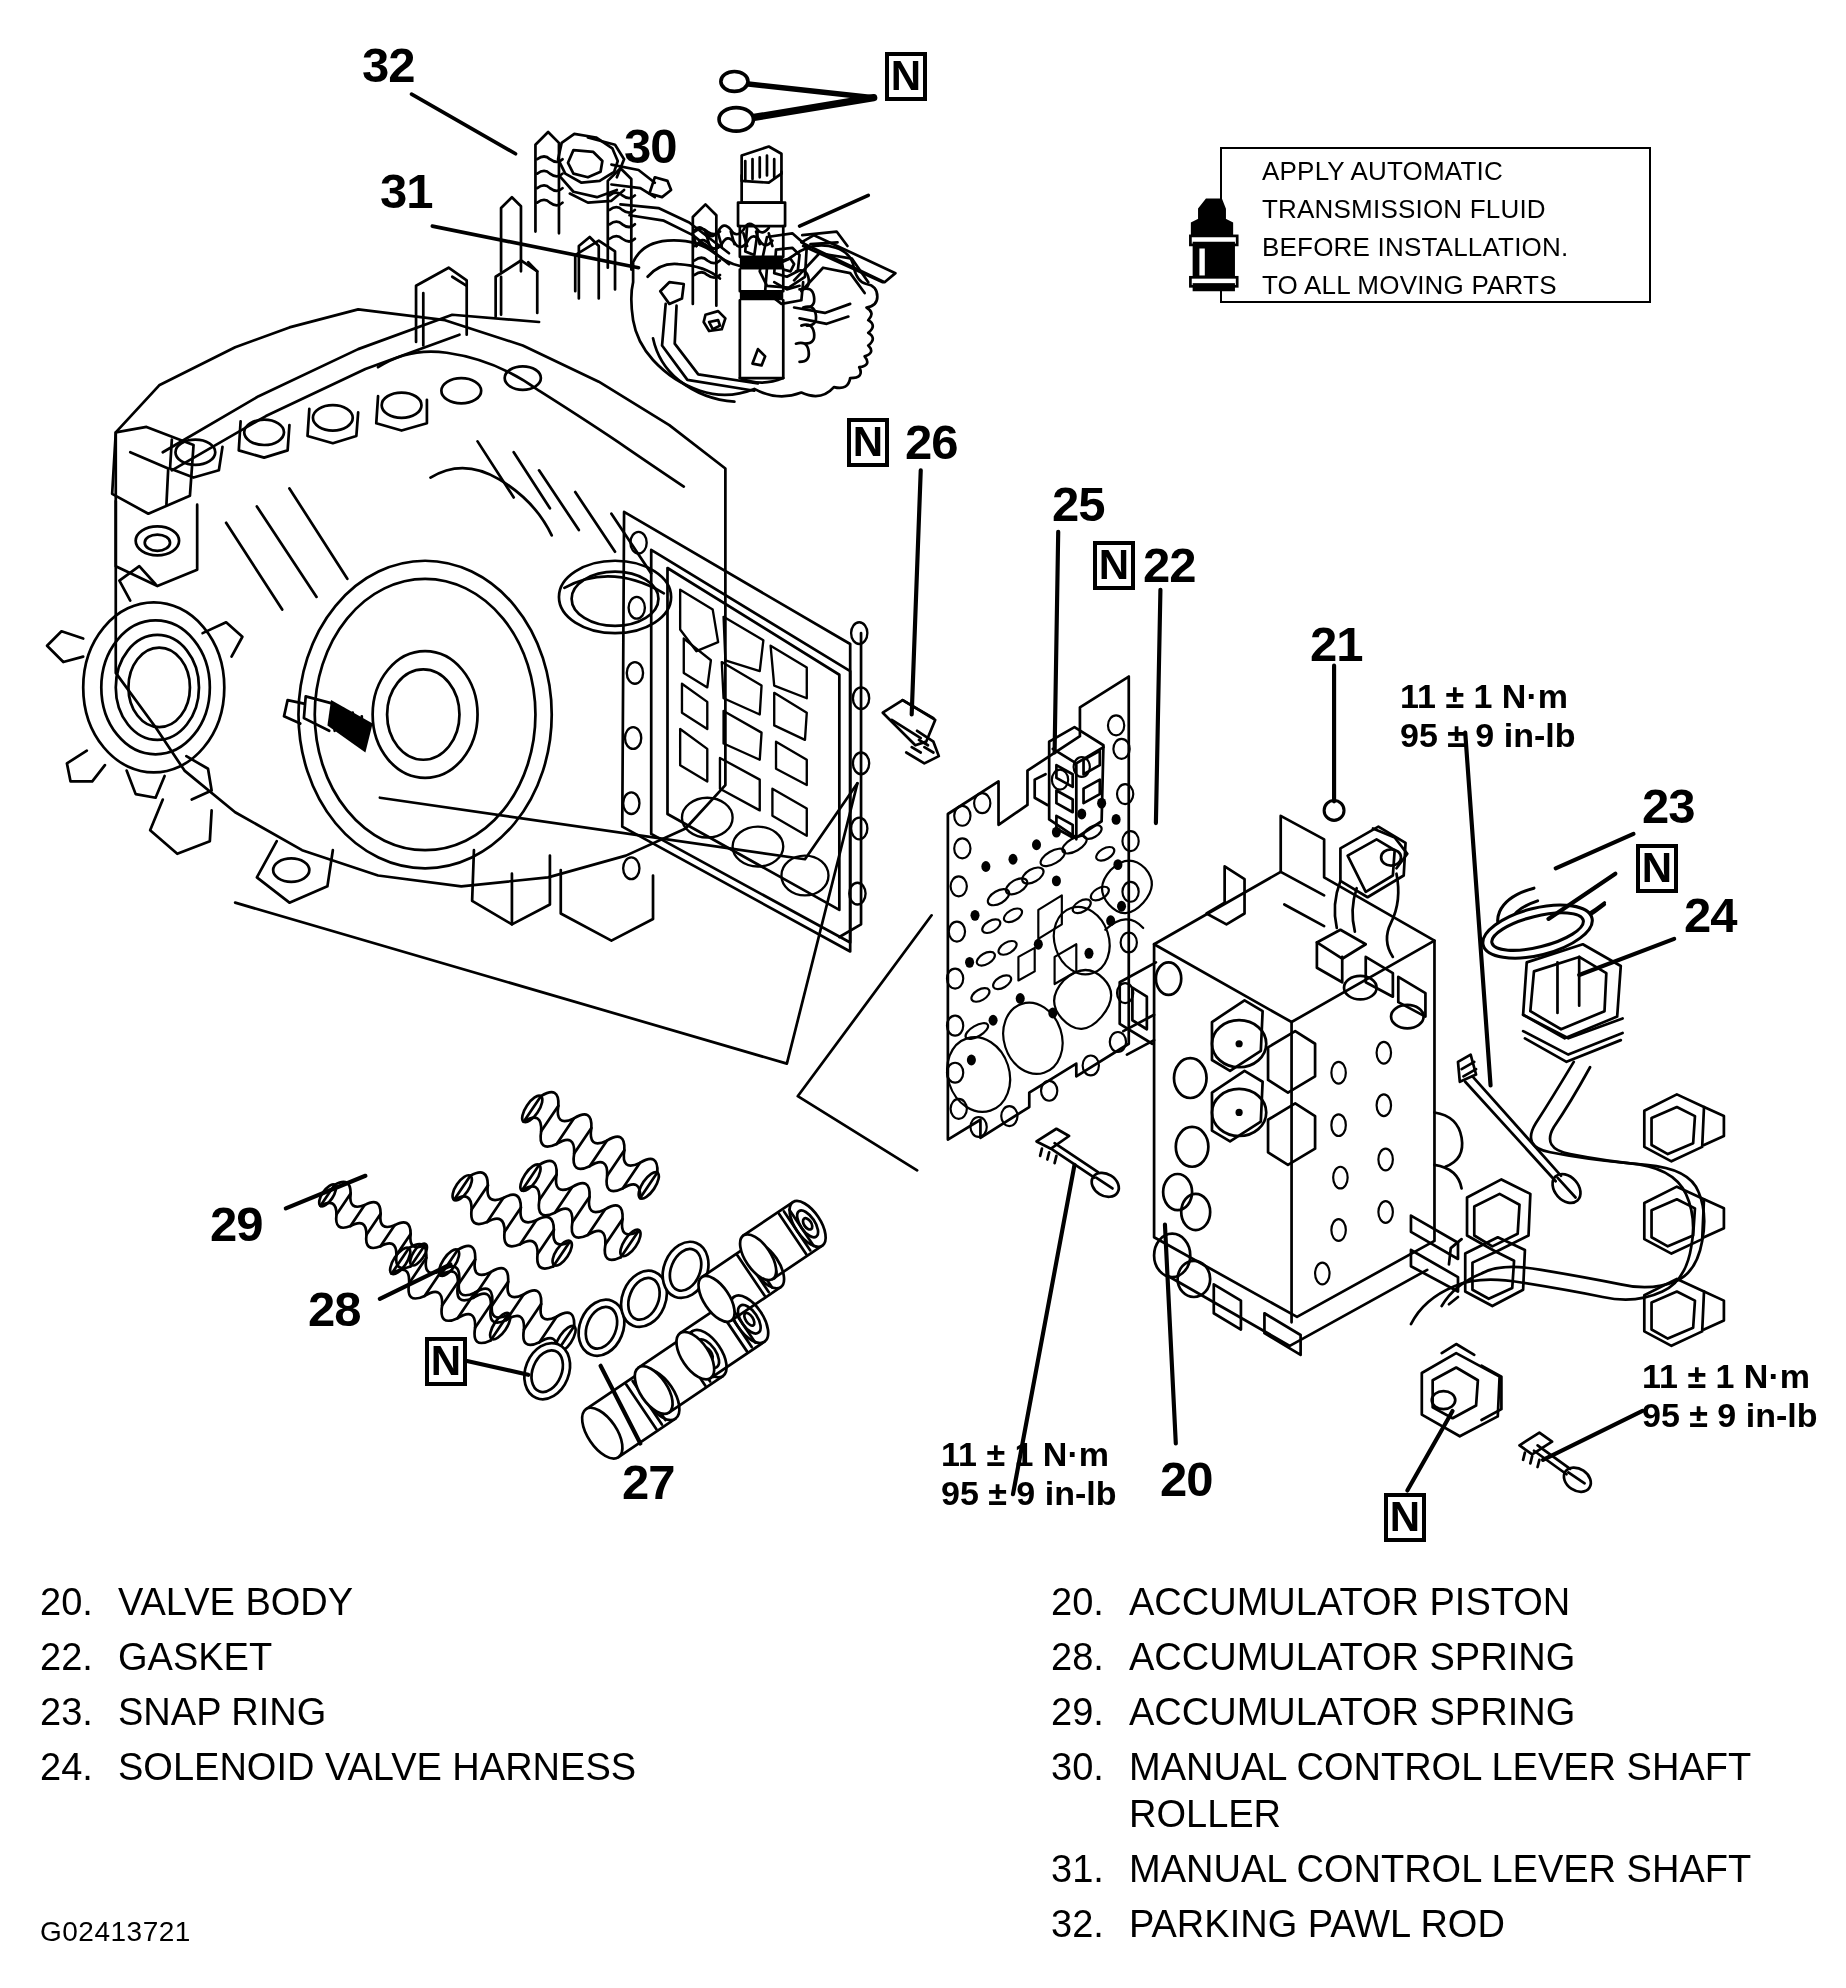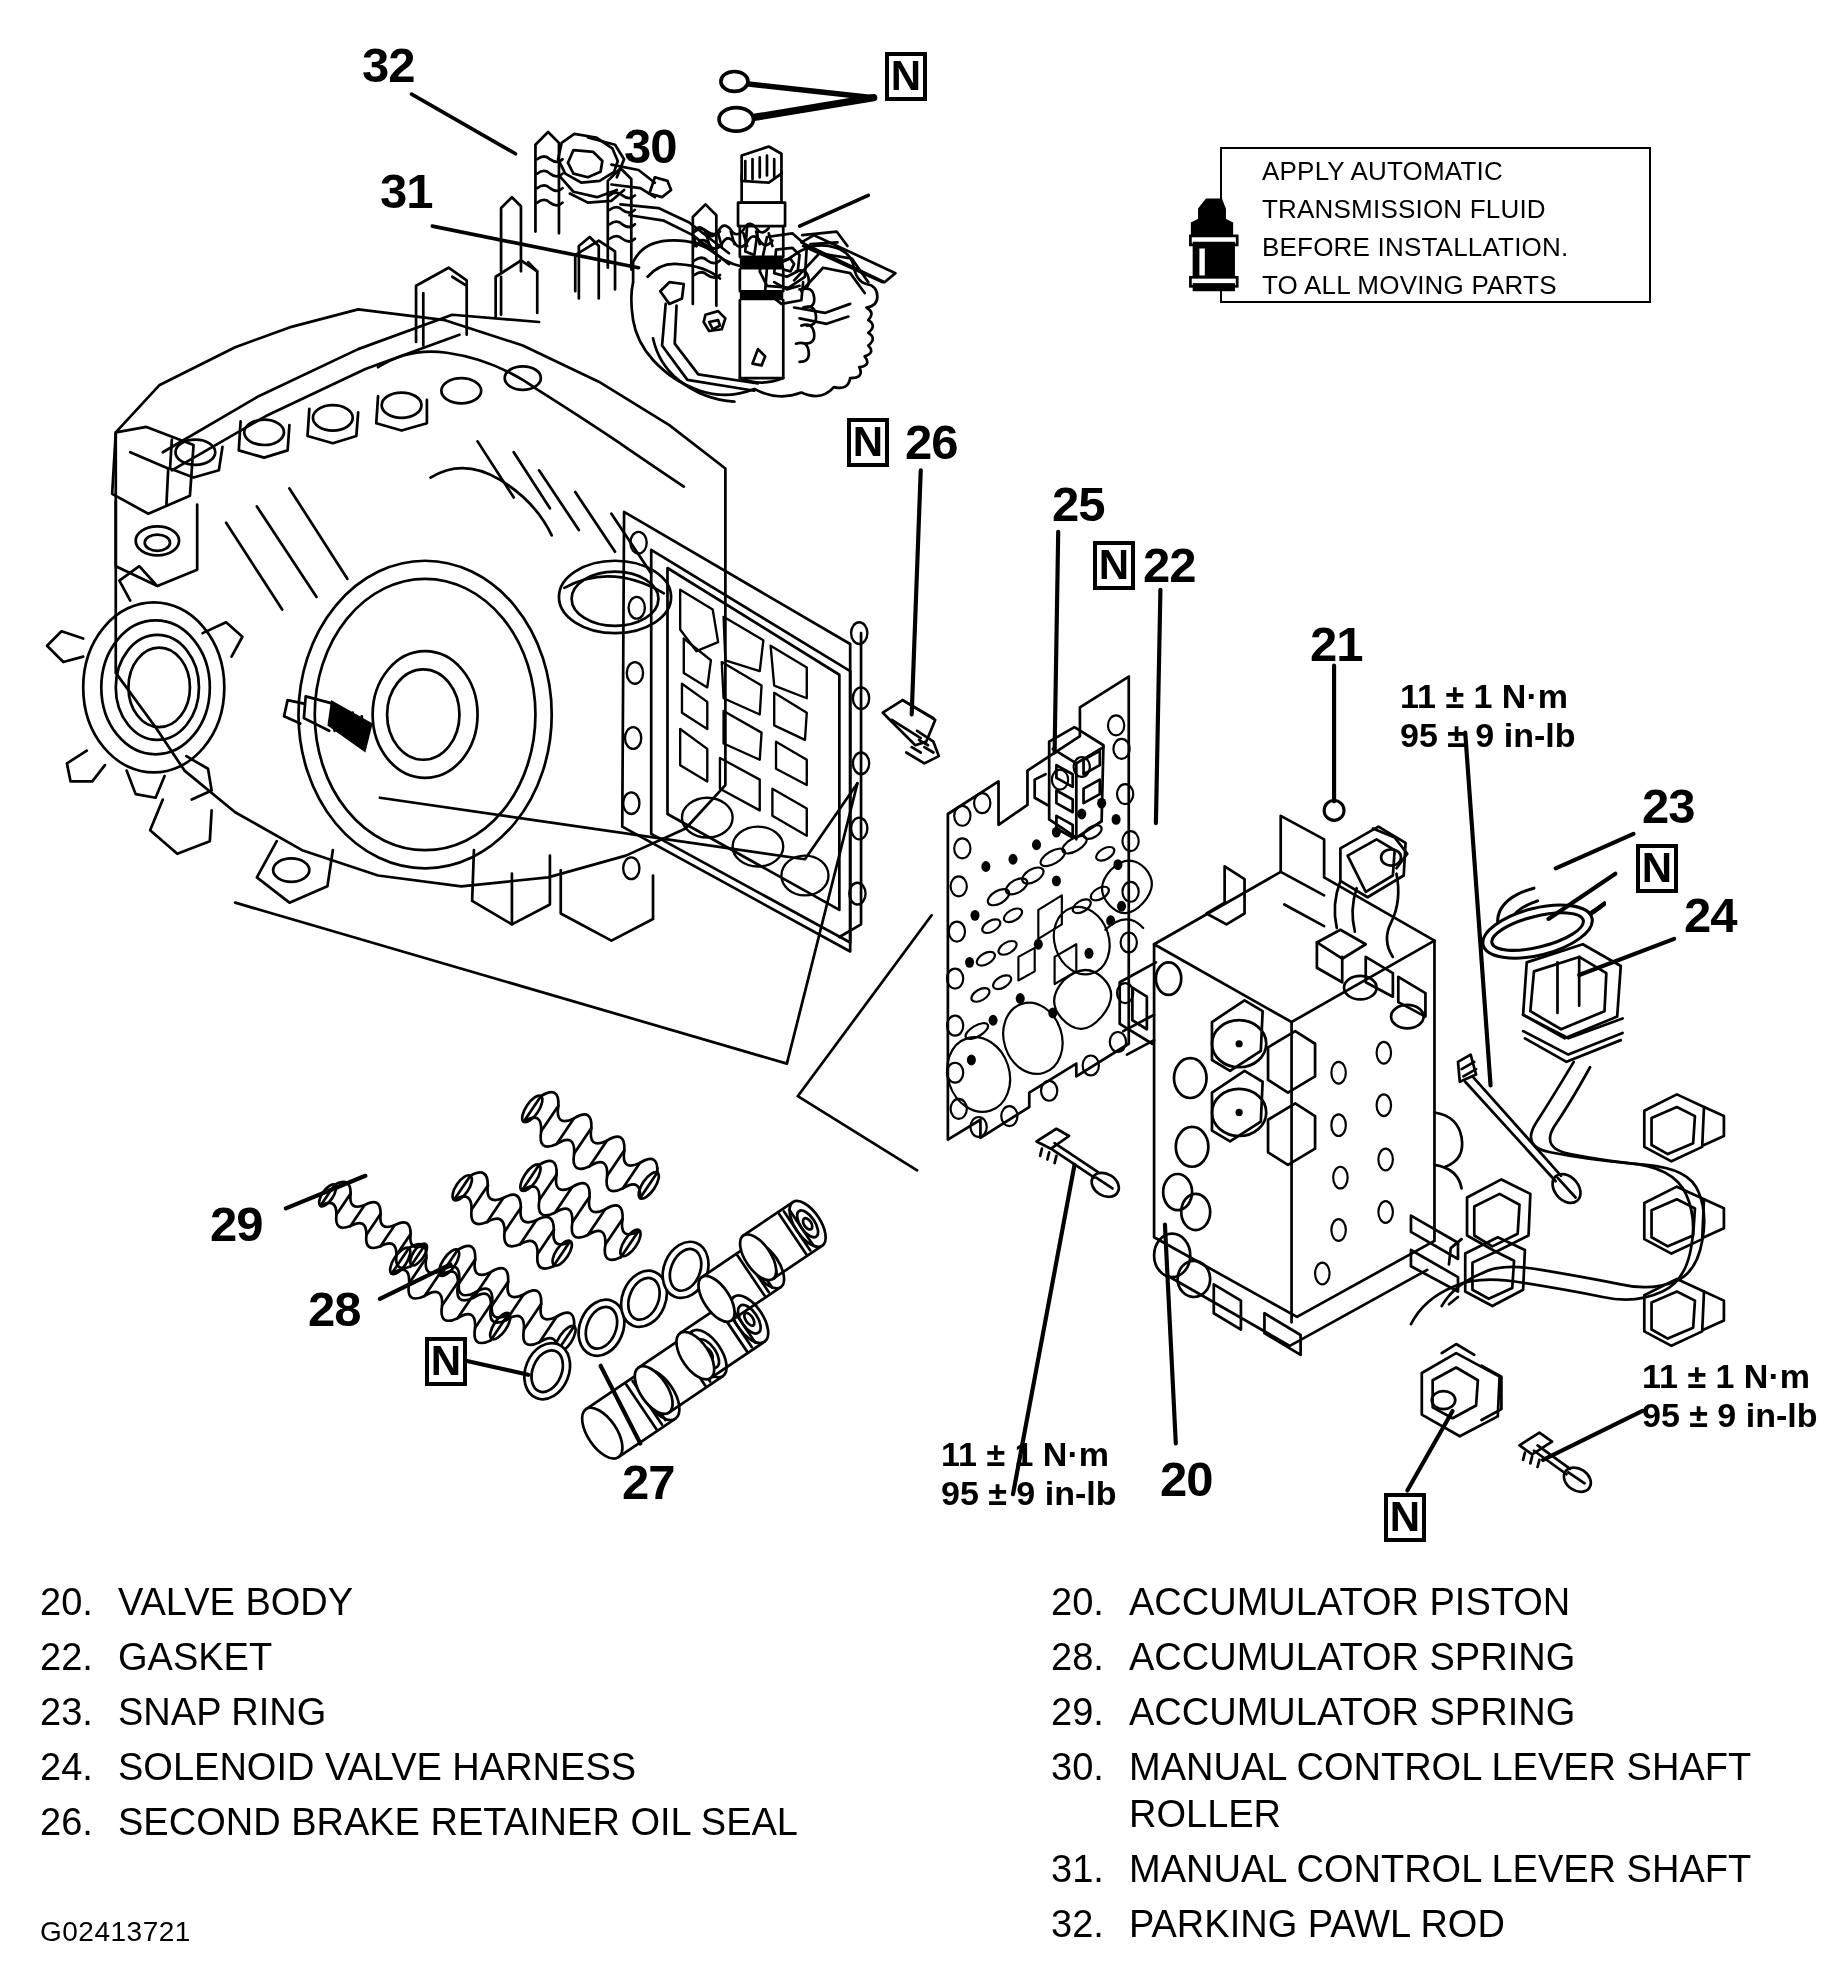--- a/index.html
+++ b/index.html
@@ -761,23 +761,20 @@
       </div>
       <div class="legend-item">
         <span class="legend-num">22.</span><span class="legend-label">GASKET</span>
       </div>
       <div class="legend-item">
         <span class="legend-num">23.</span><span class="legend-label">SNAP RING</span>
       </div>
       <div class="legend-item">
         <span class="legend-num">24.</span><span class="legend-label">SOLENOID VALVE HARNESS</span>
       </div>
-      <div class="legend-item">
-        <span class="legend-num">26.</span><span class="legend-label">SECOND BRAKE RETAINER OIL SEAL</span>
-      </div>
     </div>
 
     <div class="legend-col" id="legend-col-right">
       <div class="legend-item">
         <span class="legend-num">20.</span><span class="legend-label">ACCUMULATOR PISTON</span>
       </div>
       <div class="legend-item">
         <span class="legend-num">28.</span><span class="legend-label">ACCUMULATOR SPRING</span>
       </div>
       <div class="legend-item">

